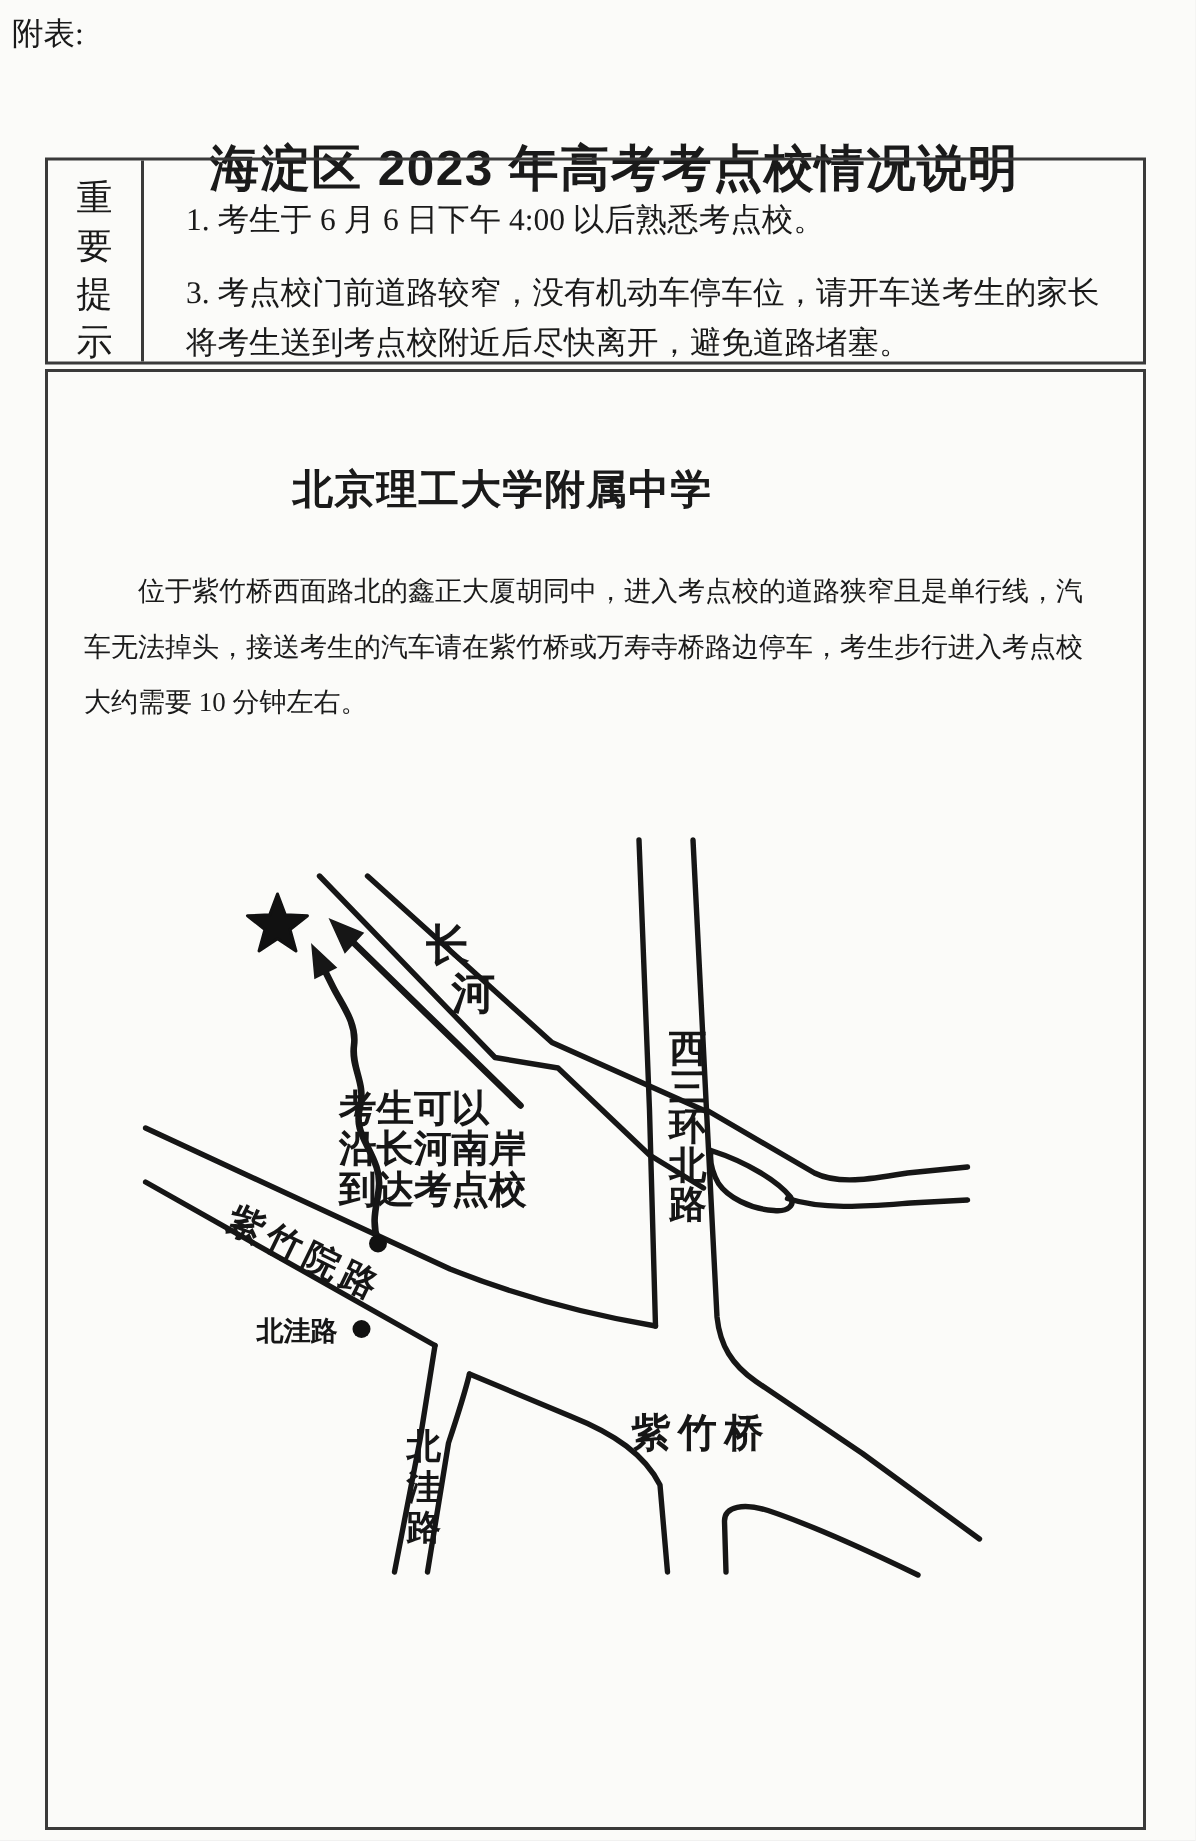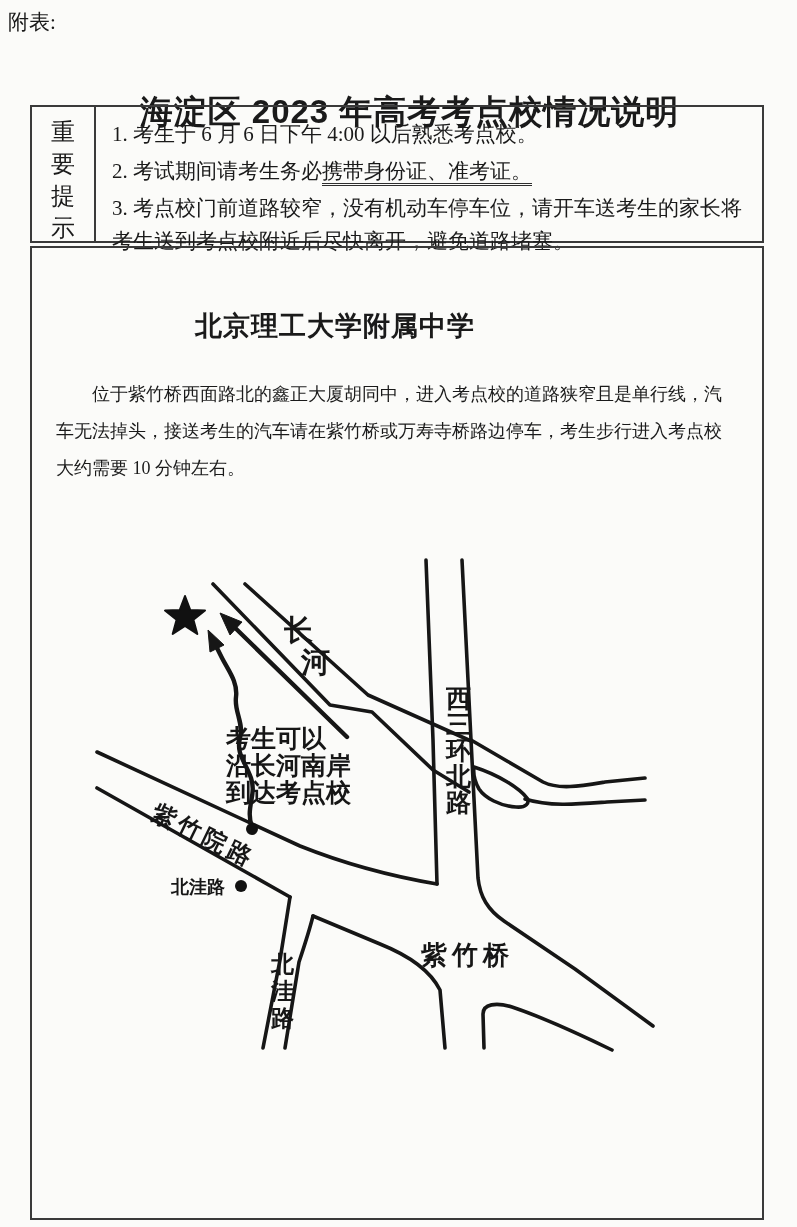--- a/index.html
+++ b/index.html
@@ -32,21 +32,21 @@
     width:64px;border-right:2px solid #3a3a3a;
     display:flex;flex-direction:column;align-items:center;
     justify-content:space-between;
     padding:9px 0 8px;box-sizing:border-box;
     font-size:24px;
   }
   .notice-body{
     flex:1;padding:7px 8px 4px 12px;
     font-size:21px;line-height:33px;
   }
-  .notice-body p{margin:4px;}
+  .notice-body p{margin:16px;}
   .u2{border-bottom:3px double #2e2e2e;}
   .content-box{
     position:absolute;left:30px;top:246px;width:734px;height:974px;
     border:2px solid #3a3a3a;box-sizing:border-box;
   }
   .venue-name{
     position:absolute;left:30px;top:308px;width:610px;
     text-align:center;font-size:27px;font-weight:700;letter-spacing:1px;
   }
   .venue-desc{
@@ -77,21 +77,20 @@
 
   <div class="notice-box">
     <div class="notice-head">
       <span>重</span>
       <span>要</span>
       <span>提</span>
       <span>示</span>
     </div>
     <div class="notice-body">
       <p><span>1. 考生于 6 月 6 日下午 4:00 以后熟悉考点校。</span></p>
-      <p><span>2. 考试期间请考生务必</span><span class="u2">携带身份证、准考证。</span></p>
       <p><span>3. 考点校门前道路较窄，没有机动车停车位，请开车送考生的家长将考生送到考点校附近后尽快离开，避免道路堵塞。</span></p>
     </div>
   </div>
 
   <div class="content-box"></div>
 
   <div class="venue-name">北京理工大学附属中学</div>
 
   <div class="venue-desc">位于紫竹桥西面路北的鑫正大厦胡同中，进入考点校的道路狭窄且是单行线，汽车无法掉头，接送考生的汽车请在紫竹桥或万寿寺桥路边停车，考生步行进入考点校大约需要 10 分钟左右。</div>
 

